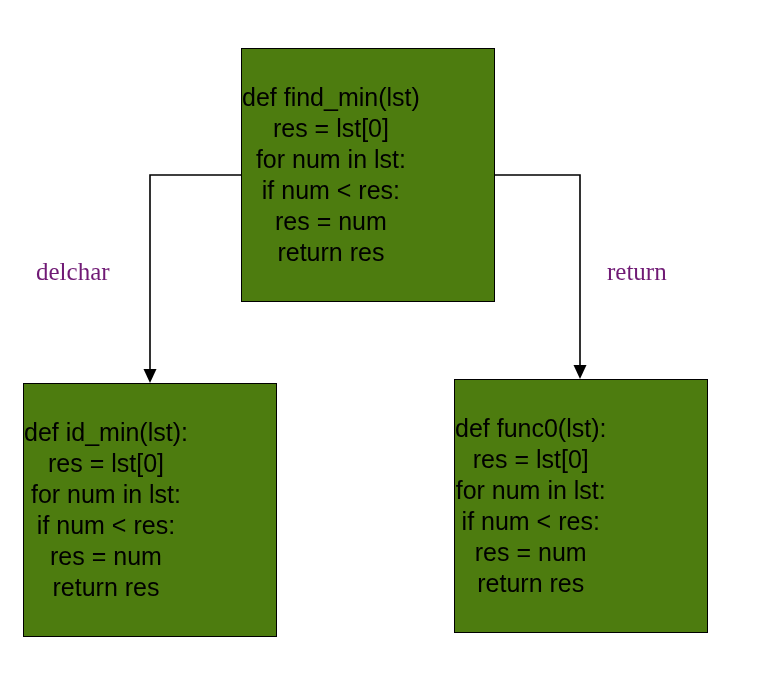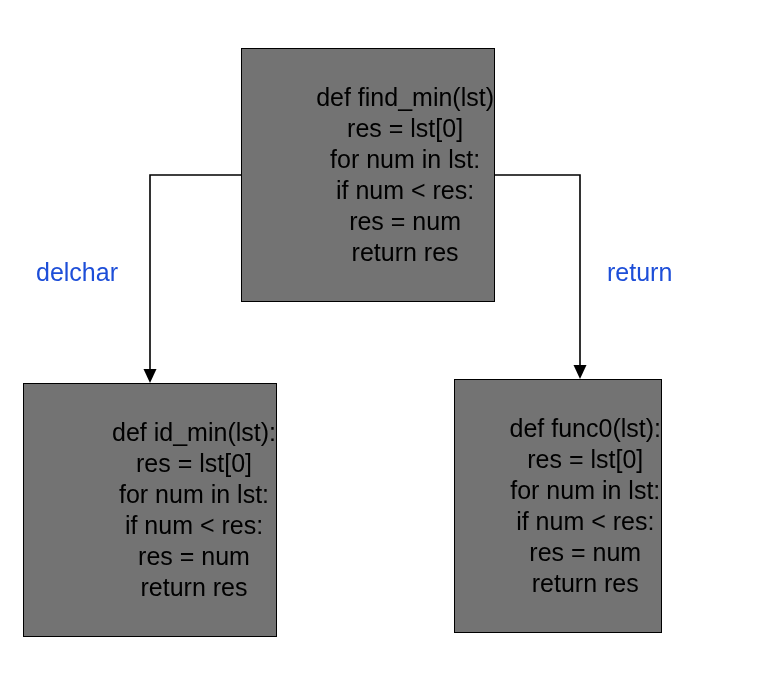--- a/index.html
+++ b/index.html
@@ -14,24 +14,24 @@
     position: relative;
     width: 765px;
     height: 687px;
     background: #ffffff;
     overflow: hidden;
   }
   .node {
     position: absolute;
     box-sizing: border-box;
     border: 1.5px solid #000000;
-    background: #737373;
+    background: #4d7c0f;
     display: flex;
     flex-direction: column;
-    align-items: flex-end;
+    align-items: flex-start;
     justify-content: center;
   }
   .code-block {
     display: flex;
     flex-direction: column;
     align-items: center;
     justify-content: center;
     text-align: center;
   }
   .code-line {
@@ -49,21 +49,21 @@
   }
   #node-left {
     left: 23px;
     top: 383px;
     width: 254px;
     height: 254px;
   }
   #node-right {
     left: 454px;
     top: 379px;
-    width: 208px;
+    width: 254px;
     height: 254px;
   }
   .edge-svg {
     position: absolute;
     left: 0;
     top: 0;
     width: 765px;
     height: 687px;
     pointer-events: none;
   }
@@ -71,24 +71,24 @@
     fill: none;
     stroke: #000000;
     stroke-width: 1.6px;
   }
   .edge-head {
     fill: #000000;
     stroke: none;
   }
   .edge-label {
     position: absolute;
-    font-family: Liberation Sans, sans-serif;
+    font-family: Liberation Serif, serif;
     font-size: 25px;
     line-height: 28px;
-    color: #1d4ed8;
+    color: #701a75;
     white-space: pre;
   }
   #edge-label-left {
     left: 36px;
     top: 258px;
   }
   #edge-label-right {
     left: 607px;
     top: 258px;
   }

